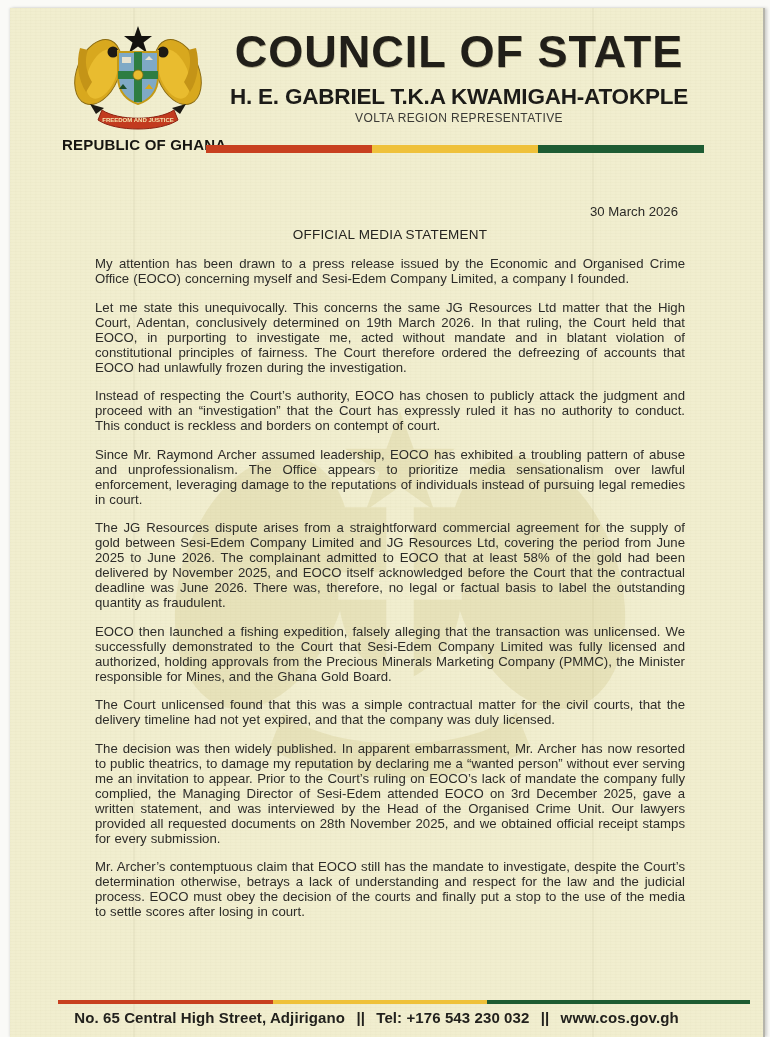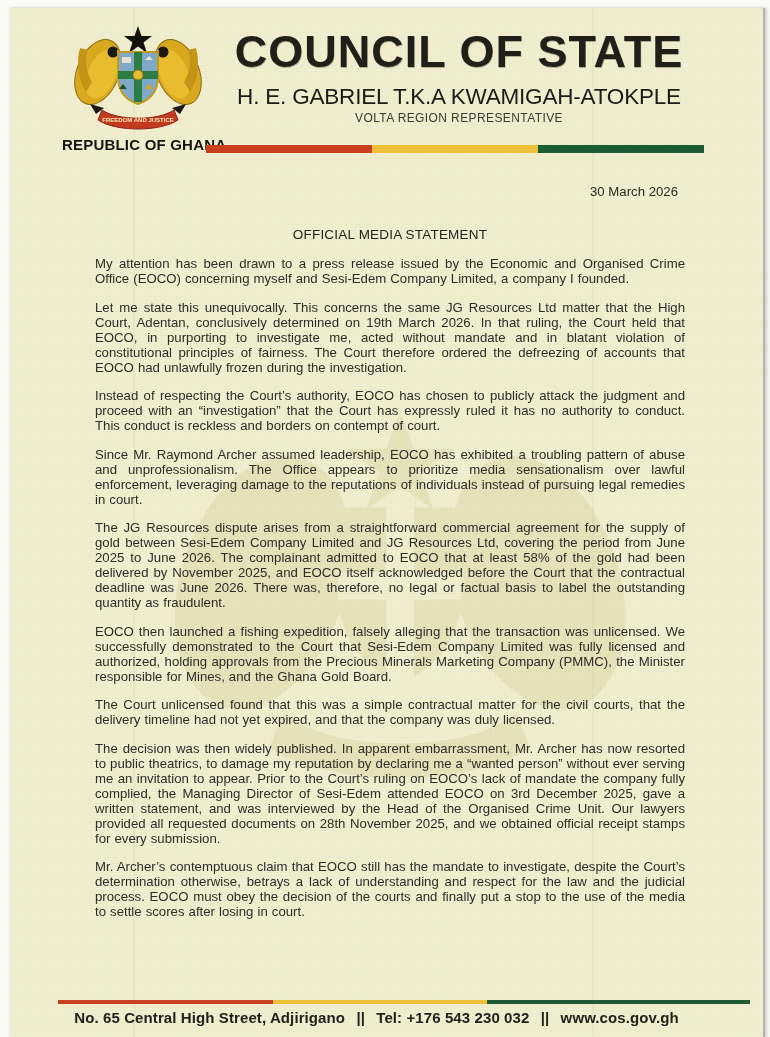--- a/index.html
+++ b/index.html
@@ -49,39 +49,39 @@
   }
   .doc-title{
     font-size:45px; font-weight:bold; letter-spacing:1px;
     color:#211f19;
     text-shadow:0.6px 0.6px 0 rgba(70,60,30,0.35);
     line-height:1.05;
     white-space:nowrap;
   }
   .rep-name{
     margin-top:9px;
-    font-size:22.5px; font-weight:normal; letter-spacing:-0.2px;
+    font-size:22.5px; font-weight:bold; letter-spacing:-0.2px;
     color:#1c1b18; white-space:nowrap;text-align:center;
   }
   .rep-role{
     margin-top:1px;
     font-size:12px; font-weight:400; letter-spacing:.4px; color:#3b3a36;
     white-space:nowrap;
   }
   .stripe{position:absolute; display:flex; overflow:hidden;}
   .stripe .seg{height:100%;}
   .stripe .seg.red{background:var(--flag-red);}
   .stripe .seg.gold{background:var(--flag-gold);}
   .stripe .seg.green{background:var(--flag-green);}
   .header-stripe{left:196px; top:137px; width:498px; height:7.5px;}
   .header-stripe .seg{width:33.33%;}
 
   
   .date-line{
-    position:absolute; top:176px; right:85px;
+    position:absolute; top:196px; right:85px;
     font-size:13.2px; color:#2a2926;
   }
   .statement-heading{
     position:absolute; top:219px; left:85px; right:78px;
     text-align:center; font-size:13.5px; font-weight:normal; letter-spacing:.2px;
     color:#24231f;
   }
   .letter-body{
     position:absolute; top:248px; left:85px; right:78px;
     font-size:13.2px; line-height:15px; text-align:justify;

